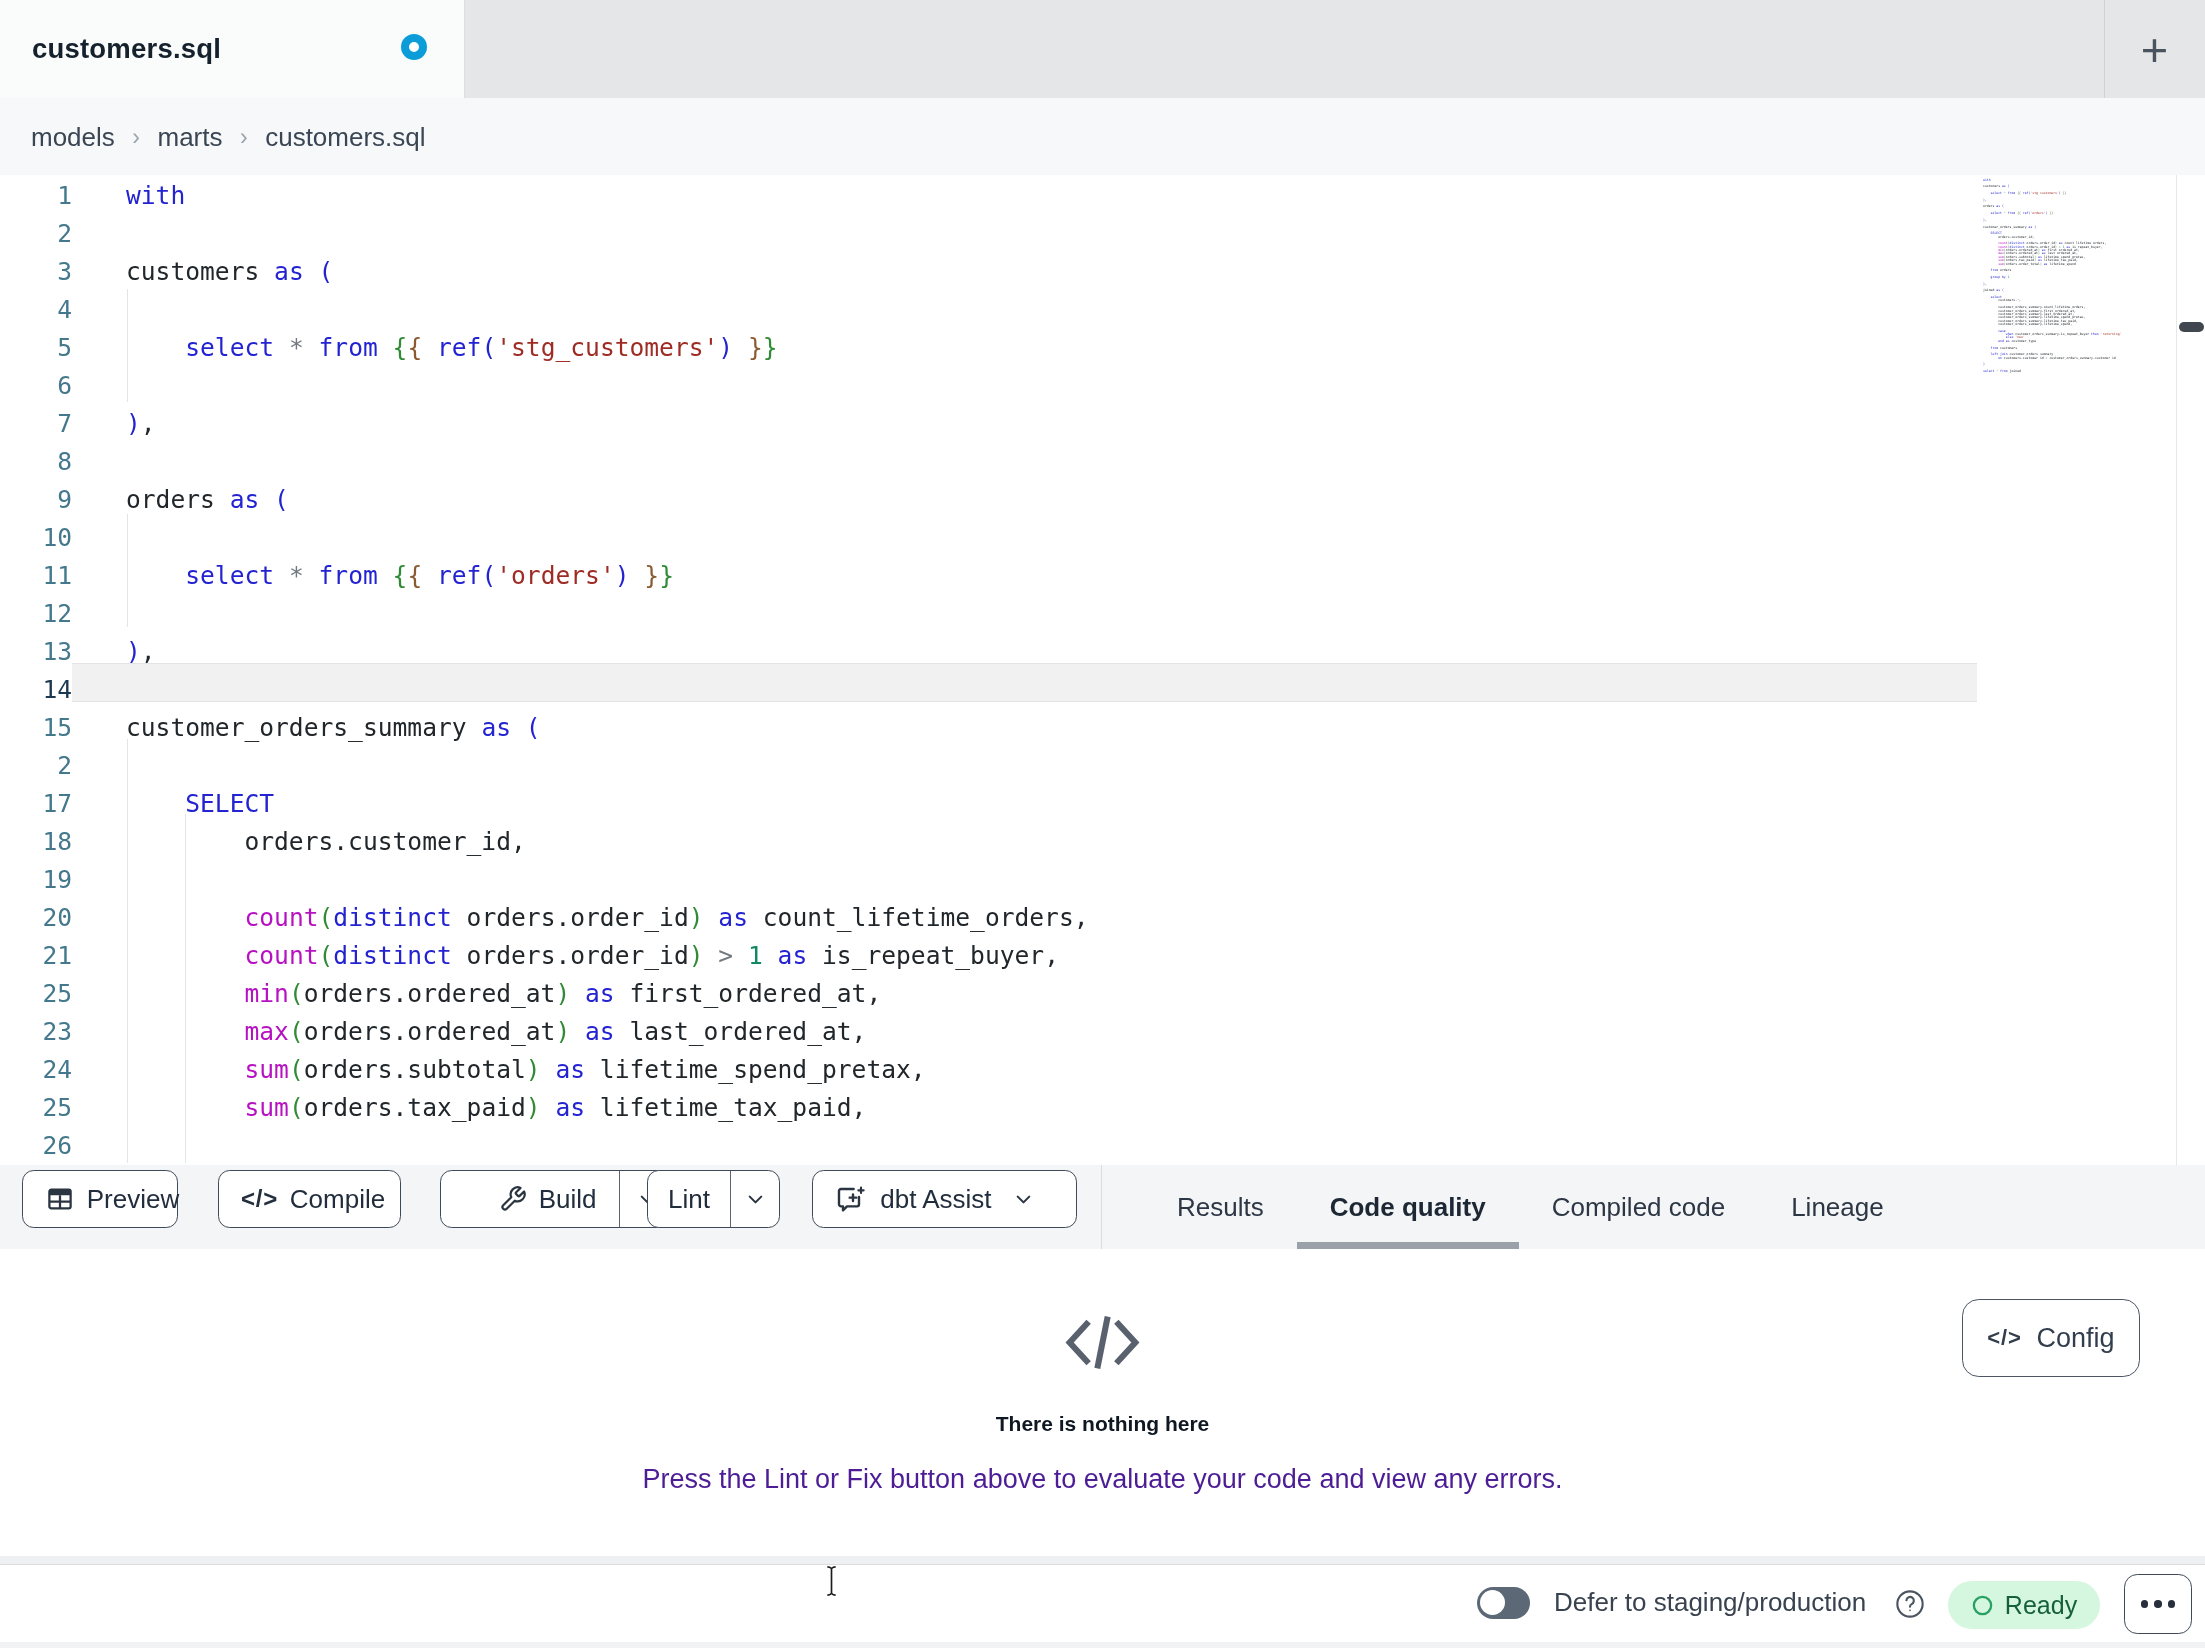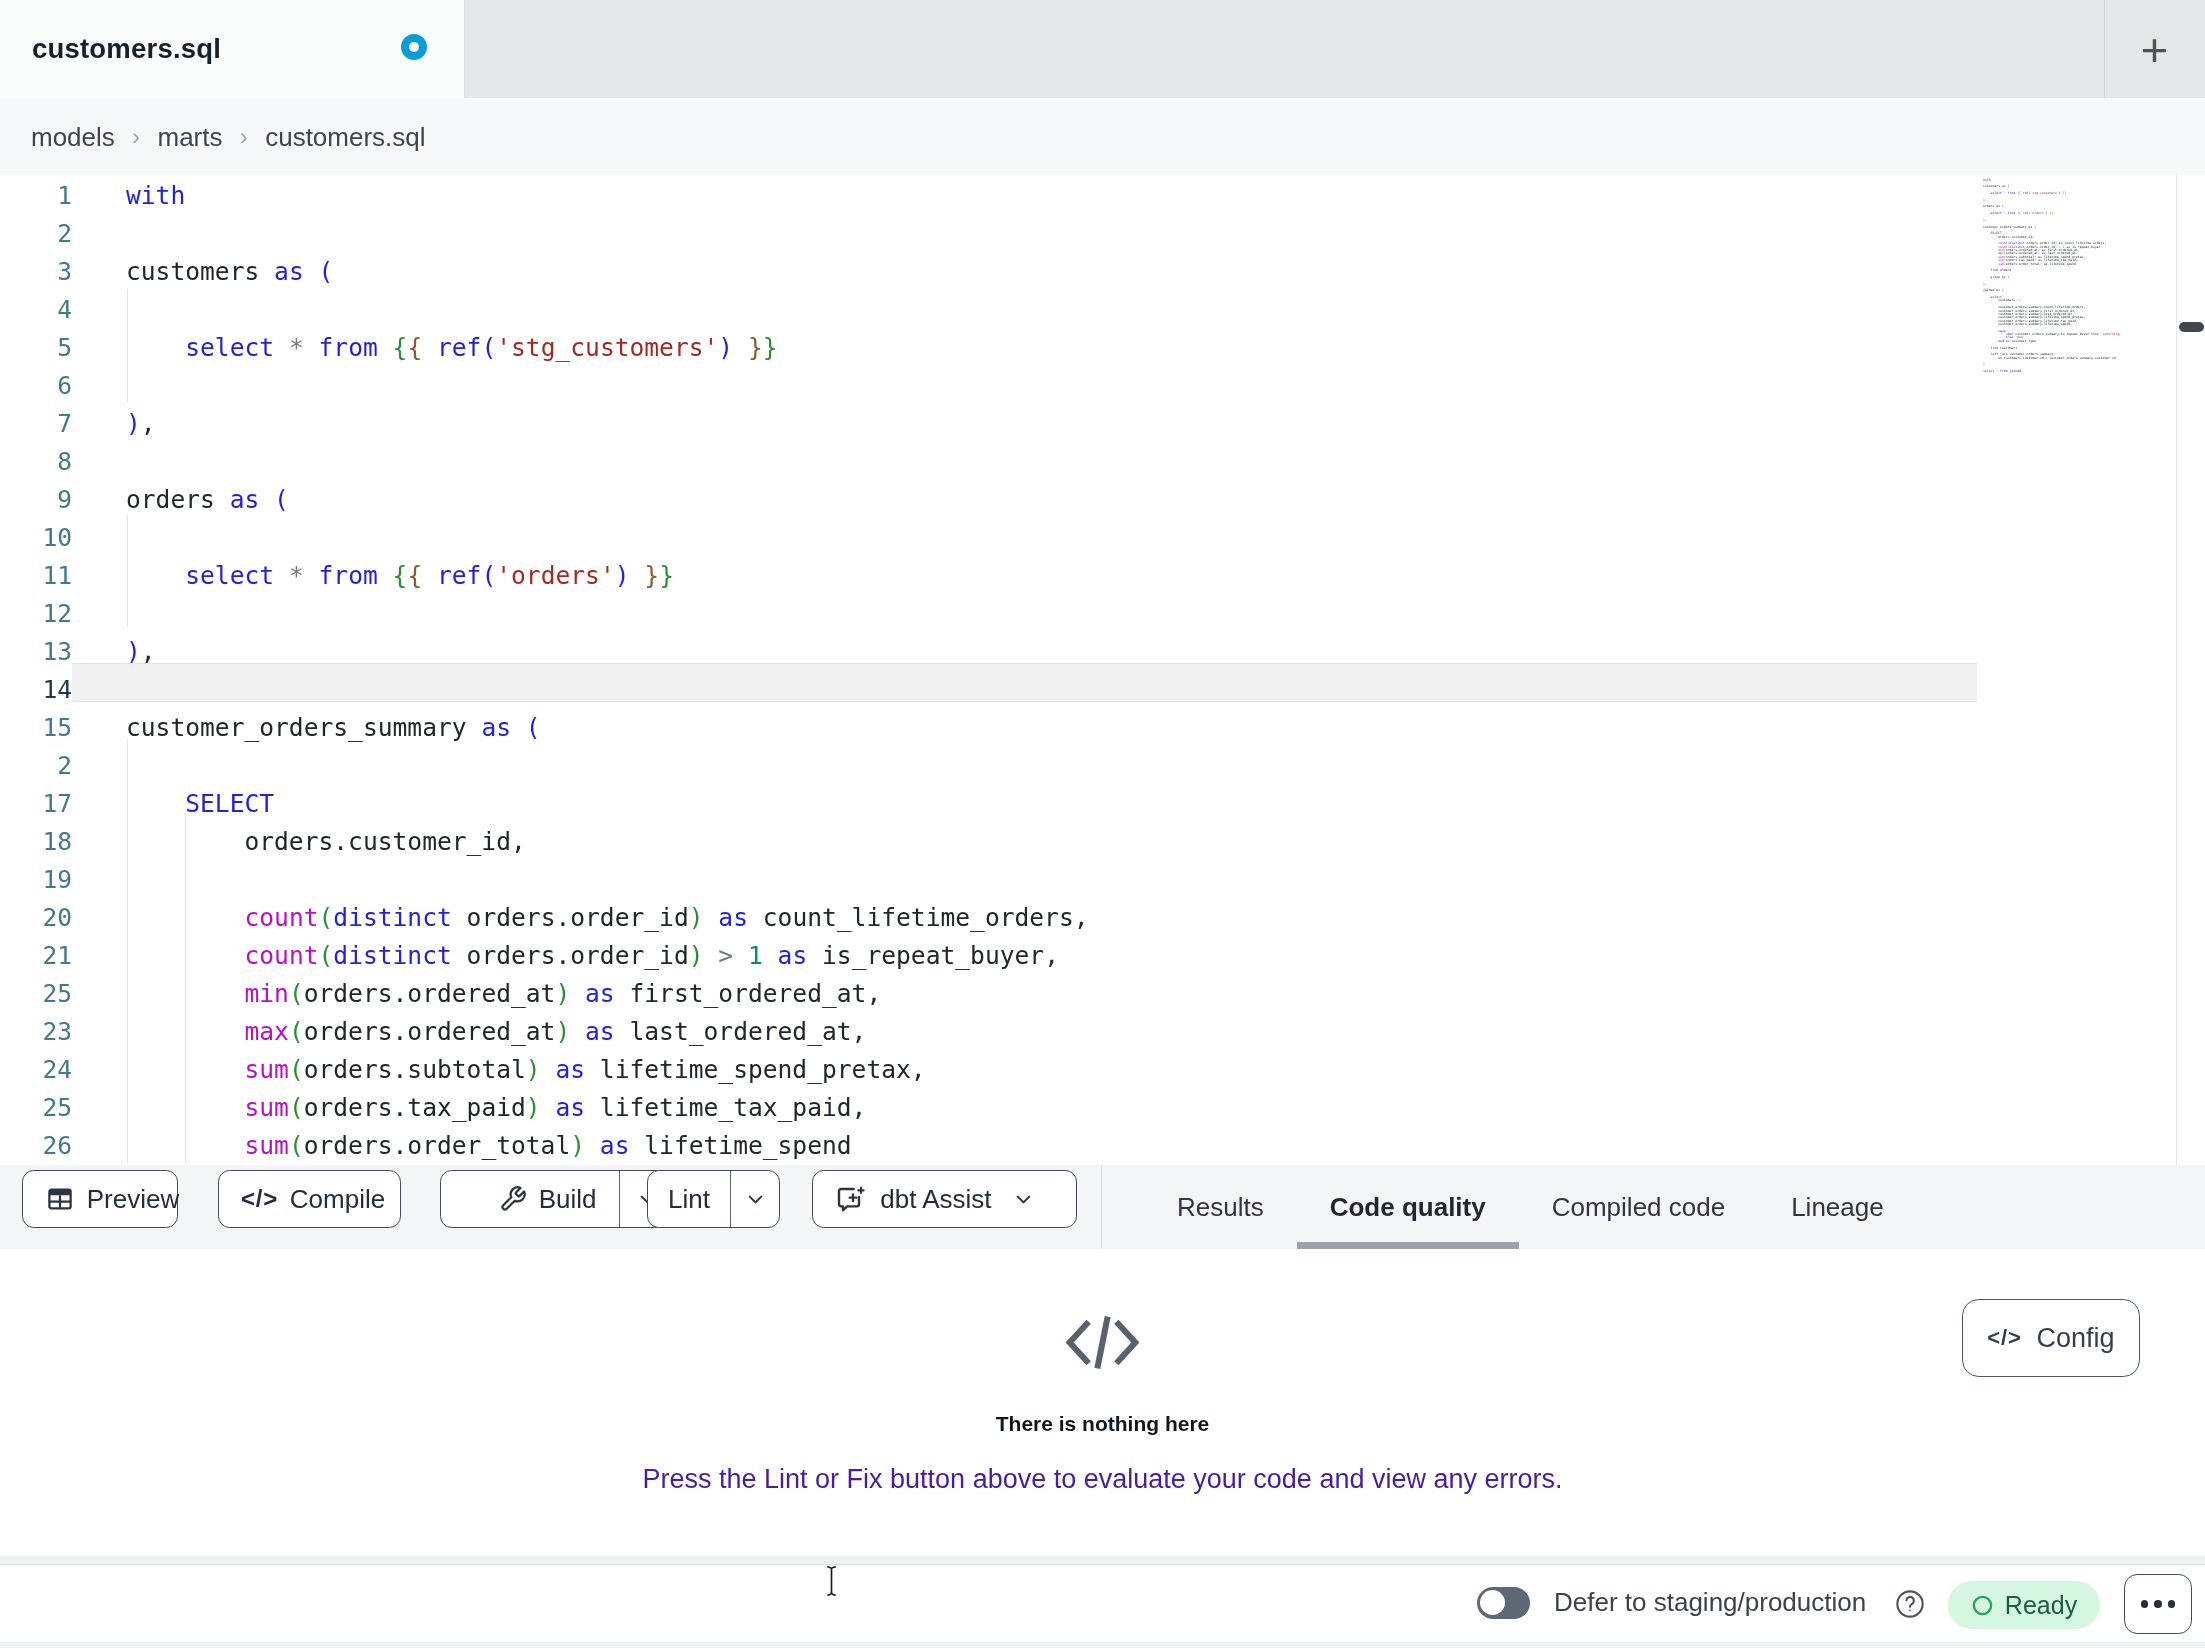--- a/index.html
+++ b/index.html
@@ -170,21 +170,20 @@
         <div class="cl"></div>
         <div class="cl">    <span class="kw">SELECT</span></div>
         <div class="cl">        orders.customer_id,</div>
         <div class="cl"></div>
         <div class="cl">        <span class="fn">count</span><span class="grn">(</span><span class="kw">distinct</span> orders.order_id<span class="grn">)</span> <span class="kw">as</span> count_lifetime_orders,</div>
         <div class="cl">        <span class="fn">count</span><span class="grn">(</span><span class="kw">distinct</span> orders.order_id<span class="grn">)</span> <span class="op">&gt;</span> <span class="num">1</span> <span class="kw">as</span> is_repeat_buyer,</div>
         <div class="cl">        <span class="fn">min</span><span class="grn">(</span>orders.ordered_at<span class="grn">)</span> <span class="kw">as</span> first_ordered_at,</div>
         <div class="cl">        <span class="fn">max</span><span class="grn">(</span>orders.ordered_at<span class="grn">)</span> <span class="kw">as</span> last_ordered_at,</div>
         <div class="cl">        <span class="fn">sum</span><span class="grn">(</span>orders.subtotal<span class="grn">)</span> <span class="kw">as</span> lifetime_spend_pretax,</div>
         <div class="cl">        <span class="fn">sum</span><span class="grn">(</span>orders.tax_paid<span class="grn">)</span> <span class="kw">as</span> lifetime_tax_paid,</div>
-        <div class="cl">        <span class="fn">sum</span><span class="grn">(</span>orders.order_total<span class="grn">)</span> <span class="kw">as</span> lifetime_spend</div>
       </div>
     <div class="minimap">
         <pre id="minimap-pre"><span class="kw">with</span>
 
 customers <span class="kw">as</span> <span class="kw">(</span>
 
     <span class="kw">select</span> <span class="op">*</span> <span class="kw">from</span> <span class="jg">{</span><span class="jb">{</span> <span class="kw">ref</span><span class="kw">(</span><span class="str">'stg_customers'</span><span class="kw">)</span> <span class="jb">}</span><span class="jg">}</span>
 
 <span class="kw">)</span>,
 

